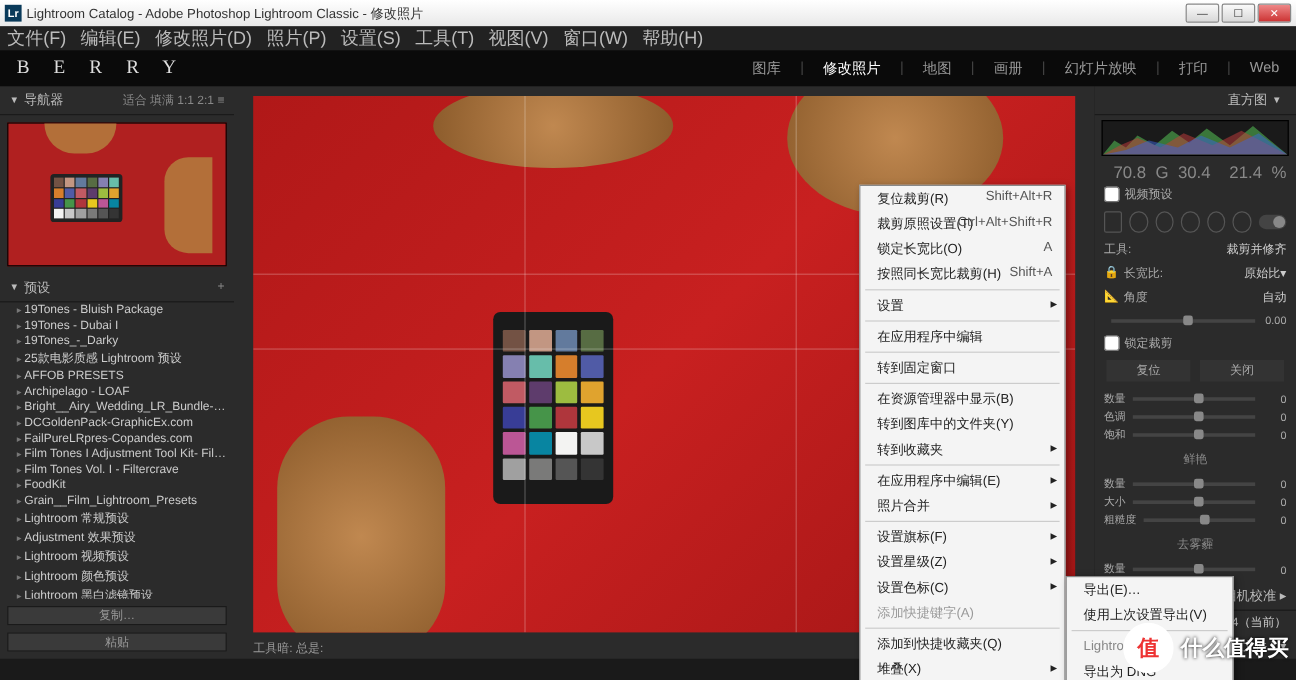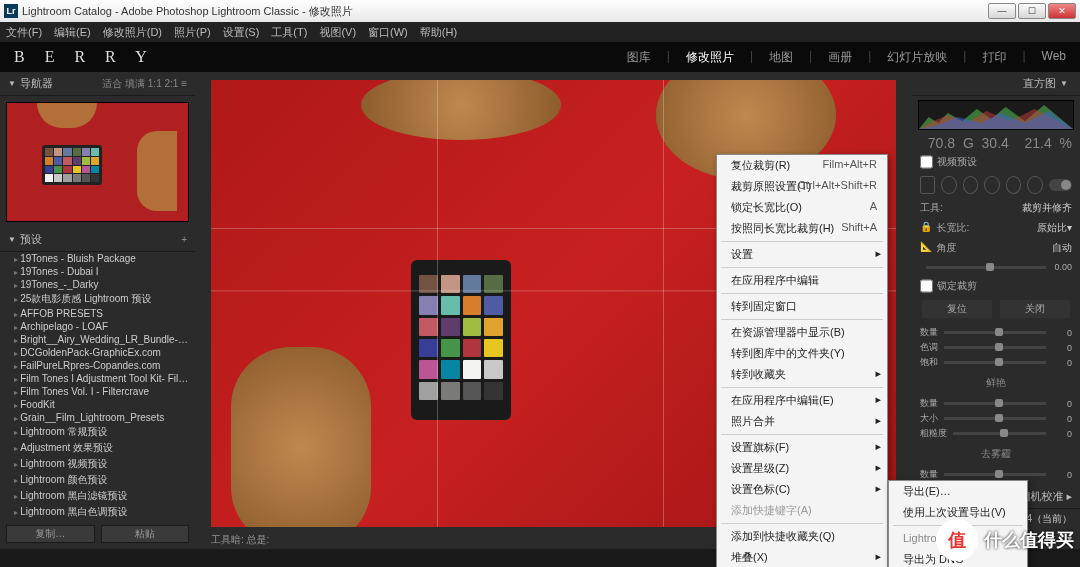--- a/index.html
+++ b/index.html
@@ -7,21 +7,21 @@
 
 
 .titlebar { height: 22px; background: linear-gradient(#fff,#e8e8e8); display: flex; align-items: center; padding: 0 4px; font-size: 11px; color: #333; }
 .titlebar .lr-icon { width: 14px; height: 14px; background: #0a3a5a; color: #fff; display: inline-flex; align-items: center; justify-content: center; font-size: 9px; font-weight: bold; margin-right: 4px; }
 .winbtns { margin-left: auto; display: flex; }
 .winbtn { width: 28px; height: 16px; border: 1px solid #888; background: linear-gradient(#fafafa,#d8d8d8); margin-left: 2px; display: flex; align-items: center; justify-content: center; font-size: 9px; border-radius:2px; }
 .winbtn.close { background: linear-gradient(#e88,#c33); color: #fff; }
 
 
 .menubar { height: 20px; background: #222; display: flex; padding: 0 6px; align-items: center; }
-.menubar span { color: #bbb; font-size: 11px; margin-right: 12px; }
+.menubar span { color: #bbb; font-size: 15px; margin-right: 12px; }
 
 
 .topbar { height: 30px; background: #0a0a0a; display: flex; align-items: center; padding: 0 14px; }
 .logo { font-family: Georgia, serif; letter-spacing: 8px; color: #ddd; font-size: 16px; }
 .modules { margin-left: auto; display: flex; gap: 16px; font-size: 12px; }
 .modules span { color: #999; }
 .modules span.active { color: #fff; }
 .modules .sep { color: #444; }
 
 
@@ -43,21 +43,21 @@
 .nav-img::after { bottom:10px; left:130px; width:40px; height:80px; border-radius:20px 0 0 20px; }
 .nav-ck { position:absolute; left:35px; top:42px; width:60px; height:40px; background:#222; border-radius:3px; display:grid; grid-template-columns:repeat(6,1fr); grid-template-rows:repeat(4,1fr); gap:1px; padding:3px; }
 .nav-ck i { display:block; }
 
 
 .presets { flex:1; overflow:hidden; font-size:10px; color:#ccc; }
 .presets .row { padding: 1px 6px 1px 14px; white-space:nowrap; overflow:hidden; text-overflow:ellipsis; }
 .presets .row::before { content:"▸ "; color:#777; font-size:8px; }
 
 
-.lbtns { display:flex; gap:6px; padding:6px; }
+.lbtns { display:flex; gap:6px; padding:6px;flex-direction:column; }
 .lbtns .btn { flex:1; height:18px; background:#3a3a3a; color:#999; font-size:10px; display:flex; align-items:center; justify-content:center; border:1px solid #1a1a1a; }
 
 
 .photo { position:absolute; left:16px; top:8px; right:16px; bottom:22px; background: linear-gradient(135deg,#b01818 0%,#c82020 50%,#a01515 100%); overflow:hidden; }
 .fur { position:absolute; background: radial-gradient(circle,#c08850,#8a5a2a); }
 .fur.tl { top:-10px; left:150px; width:200px; height:70px; border-radius:50%; }
 .fur.tr { top:-30px; right:60px; width:180px; height:130px; border-radius:50%; }
 .fur.bl { bottom:-20px; left:20px; width:140px; height:200px; border-radius:60px; }
 .checker { position:absolute; left:200px; top:180px; width:100px; height:160px; background:#1a1a1a; border-radius:6px; padding:15px 8px 20px 8px; display:grid; grid-template-columns:repeat(4,1fr); grid-template-rows:repeat(6,1fr); gap:3px; }
 .checker i { border-radius:1px; }
@@ -252,21 +252,21 @@
       <div class="crop-grid">
         <div class="v" style="left:33%"></div>
           <div class="v" style="left:66%"></div>
       </div>
     </div>
     <div class="toolbar-b">
       <span>工具暗:</span> <span>总是:</span>
     </div>
 
     <div class="ctx ctx1" id="ctx1">
-        <div class="mi">复位裁剪(R)<span class="sc">Film+Alt+R</span></div>
+        <div class="mi">复位裁剪(R)<span class="sc">Shift+Alt+R</span></div>
         <div class="mi">裁剪原照设置(T)<span class="sc">Ctrl+Alt+Shift+R</span></div>
         <div class="mi">锁定长宽比(O)<span class="sc">A</span></div>
         <div class="mi">按照同长宽比裁剪(H)<span class="sc">Shift+A</span></div>
         <hr>
         <div class="mi">设置<span class="arr">▸</span></div>
         <hr>
         <div class="mi">在应用程序中编辑</div>
         <hr>
         <div class="mi">转到固定窗口</div>
         <hr>

